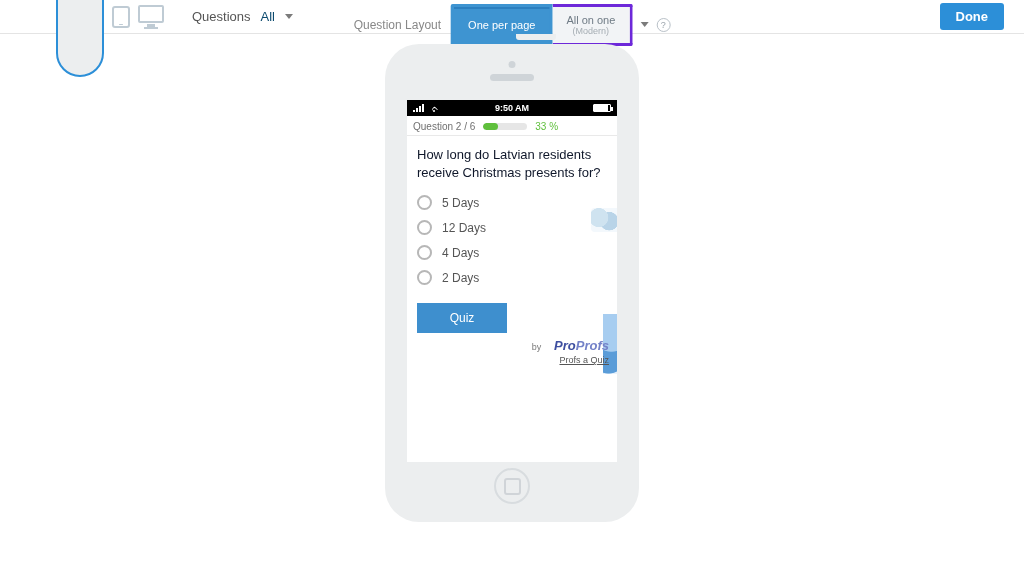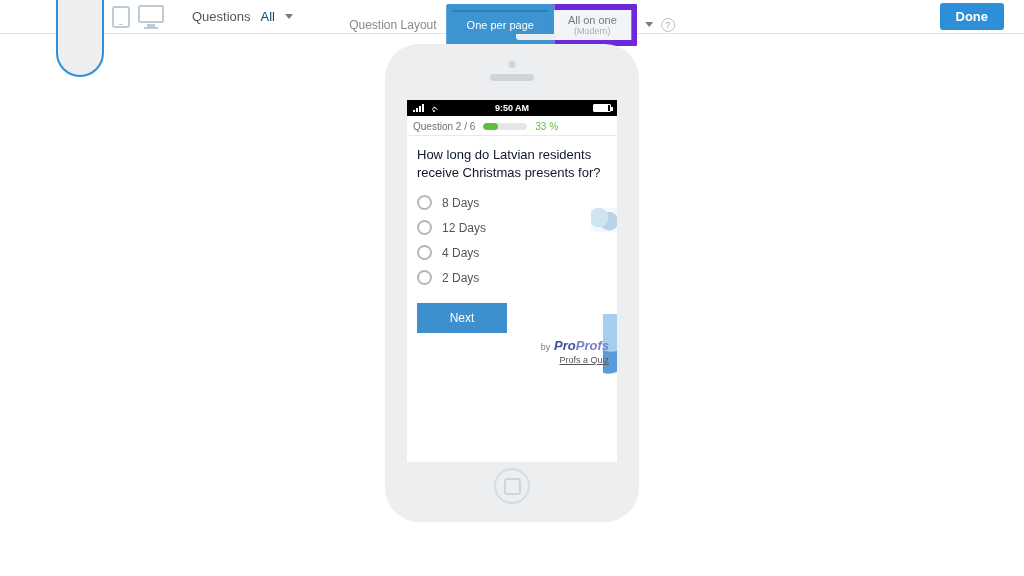--- a/index.html
+++ b/index.html
@@ -49,21 +49,21 @@
     width:0;height:0;border-left:4px solid transparent;border-right:4px solid transparent;border-top:5px solid #7b7b7b;
   }
   .layout-group {
     position:absolute; left:50%; transform:translateX(-50%);
     display:flex; align-items:center; gap:0;margin-top:16px;
   }
   .layout-label { font-size:12px; color:#888; margin-right:10px;}
   .layout-tabs { display:flex; }
   .layout-tab {
     height:42px; display:flex; flex-direction:column; justify-content:center; align-items:center;
-    font-size:11px; padding:0 14px; cursor:pointer; border:6px solid #6d28d9;
+    font-size:11px; padding:0 14px; cursor:pointer; border:3px solid #6d28d9;
   }
   .layout-tab.active {
     background:#3e94d1; color:#fff; border-color:#3e94d1;
     box-shadow: inset 0 2px 0 #2c7fbf;
     border-radius:2px 0 0 2px;
   }
   .layout-tab.inactive {
     background:#f2f4f6; color:#6f7b85; border-left:none;
     border-radius:0 2px 2px 0;
   }
@@ -147,21 +147,21 @@
   .radio {
     width:15px;height:15px;border:2px solid #b7b7b7;border-radius:50%; flex:0 0 auto;
   }
   .next-btn {
     margin-top:18px; width:90px; height:30px; background:#3e8fce; color:#fff;
     border:none; font-size:12px; cursor:pointer;
   }
   .brand-row {
     position:absolute; right:8px; top:238px; text-align:right; font-size:10px;
   }
-  .brand-row .by{ color:#7a7a7a; font-size:9px; margin-right:1px;}
+  .brand-row .by{ color:#7a7a7a; font-size:9px; margin-right:10px;}
   .brand-pro { color:#3d4ea0; font-weight:900; font-size:13px; font-style:italic;}
   .brand-profs { color:#7482c8; font-weight:900; font-size:13px; font-style:italic;}
   .create-link { display:block; font-size:9px; color:#555; text-decoration:underline; cursor:pointer; margin-top:2px;}
   .deco-img {
     position:absolute; right:0; top:108px; width:26px; height:24px;
     background: radial-gradient(circle at 30% 40%, #cfe3f0 0 40%, transparent 42%),
                 radial-gradient(circle at 70% 55%, #b9d4e8 0 40%, transparent 42%),
                 #f3f8fc;
     border-radius:4px 0 0 4px;
   }
@@ -246,36 +246,36 @@
           <div id="progress-fill" style="width: 33%;"></div>
         </div>
         <span class="pct">33 %</span>
       </div>
 
       <div class="q-body">
         <div class="q-text">How long do Latvian residents receive Christmas presents for?</div>
         <div class="opts" id="opts">
             <div class="opt">
               <div class="radio"></div>
-              <span>8 Days</span>
+              <span>5 Days</span>
             </div>
             <div class="opt">
               <div class="radio"></div>
               <span>12 Days</span>
             </div>
             <div class="opt">
               <div class="radio"></div>
               <span>4 Days</span>
             </div>
             <div class="opt">
               <div class="radio"></div>
               <span>2 Days</span>
             </div>
           </div>
-        <button class="next-btn">Next</button>
+        <button class="next-btn">Quiz</button>
       </div>
 
       <div class="deco-img"></div>
       <div class="deco-img2"></div>
 
       <div class="brand-row">
         <span class="by">by</span>
         <span class="brand-pro">Pro</span><span class="brand-profs">Profs</span>
         <a class="create-link">Profs a Quiz</a>
       </div>

